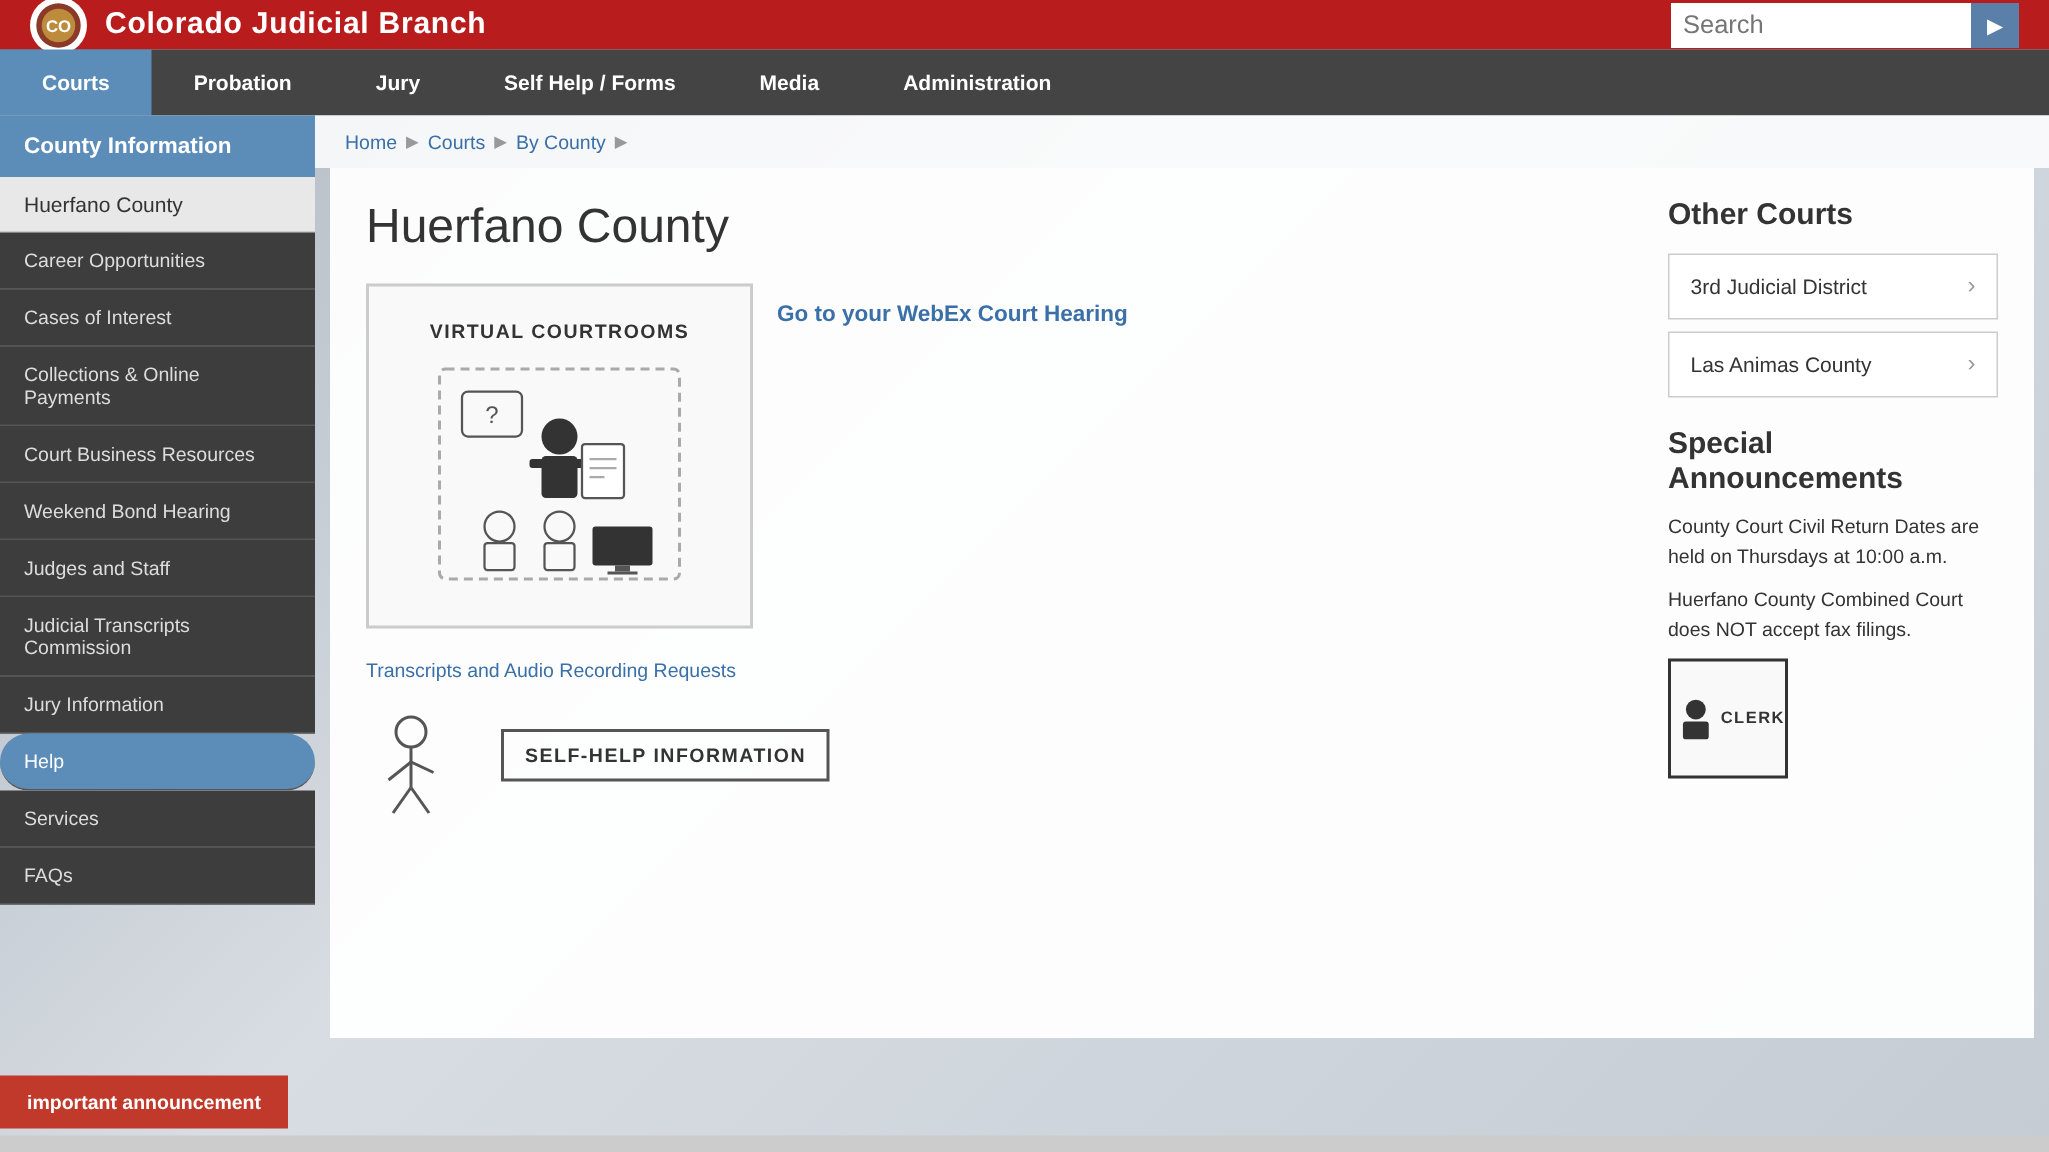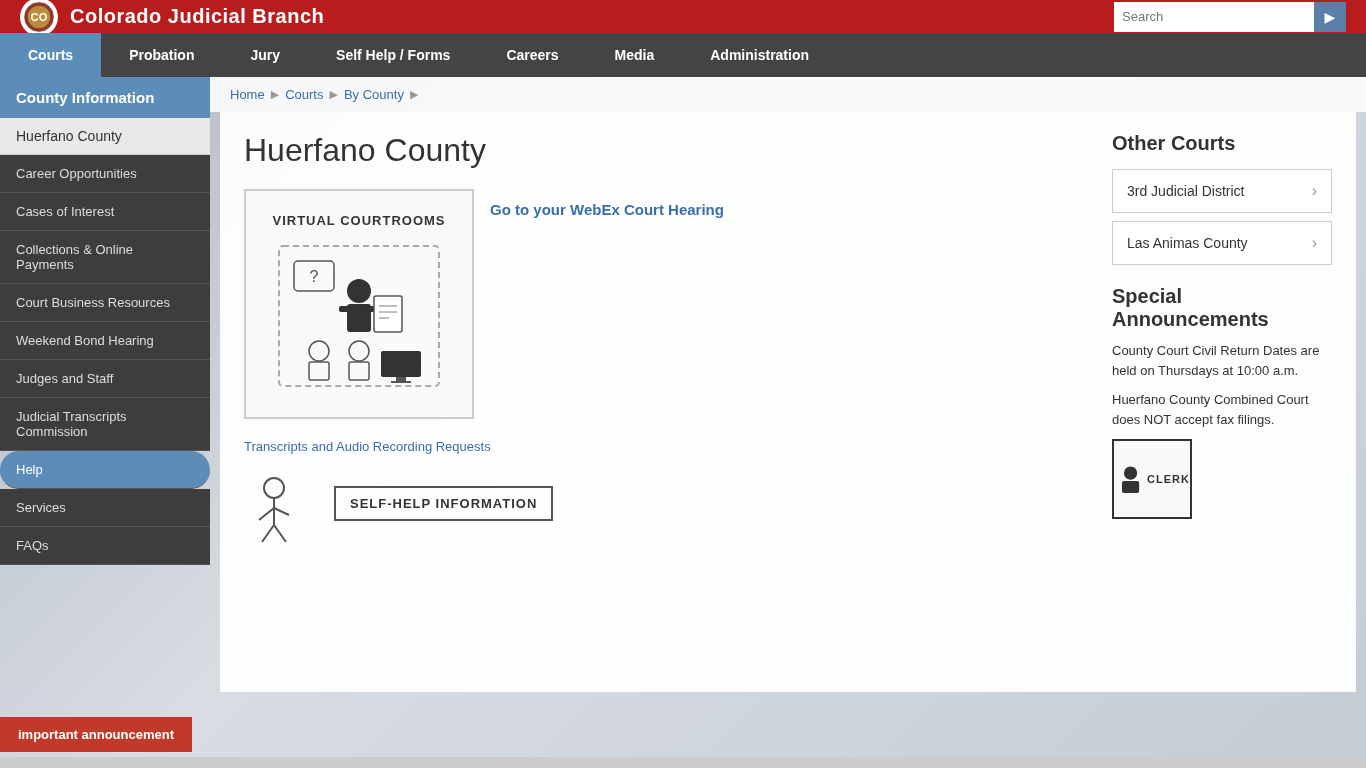--- a/index.html
+++ b/index.html
@@ -35,21 +35,21 @@
     }
     .search-area {
       display: flex;
       align-items: center;
     }
     .search-input {
       height: 30px;
       width: 200px;
       padding: 0 8px;
       border: none;
-      font-size: 13px;
+      font-size: 17px;
       color: #888;
       outline: none;
     }
     .search-btn {
       background: #5a7fa8;
       border: none;
       height: 30px;
       width: 32px;
       cursor: pointer;
       display: flex; align-items: center; justify-content: center;
@@ -169,21 +169,21 @@
       color: #333;
       margin-bottom: 20px;
     }
     .virtual-courtrooms-box {
       display: flex;
       align-items: flex-start;
       gap: 16px;
       margin-bottom: 20px;
     }
     .virtual-img {
-      width: 230px;
+      width: 258px;
       height: 230px;
       border: 2px solid #ccc;
       background: #f9f9f9;
       display: flex;
       flex-direction: column;
       align-items: center;
       justify-content: center;
       flex-shrink: 0;
       padding: 10px;
     }
@@ -311,38 +311,38 @@
     <input class="search-input" type="text" placeholder="Search" style="">
     <button class="search-btn">▶</button>
   </div>
 </div>
 
 <nav class="main-nav">
   <a class="nav-item active">Courts</a>
   <a class="nav-item">Probation</a>
   <a class="nav-item">Jury</a>
   <a class="nav-item">Self Help / Forms</a>
-  <a class="nav-item">Careers</a>
   <a class="nav-item">Media</a>
   <a class="nav-item">Administration</a>
 </nav>
 
 <div class="body-wrapper">
   <div class="bg-image"></div>
 
   <aside class="sidebar">
     <div class="sidebar-heading">County Information</div>
     <div class="sidebar-subheading">Huerfano County</div>
     <div class="sidebar-item">Career Opportunities</div>
     <div class="sidebar-item">Cases of Interest</div>
     <div class="sidebar-item">Collections &amp; Online Payments</div>
     <div class="sidebar-item">Court Business Resources</div>
     <div class="sidebar-item">Weekend Bond Hearing</div>
     <div class="sidebar-item">Judges and Staff</div>
     <div class="sidebar-item">Judicial Transcripts Commission</div>
+    <div class="sidebar-item">Jury Information</div>
     <div class="sidebar-item active">Help</div>
     <div class="sidebar-item">Services</div>
     <div class="sidebar-item">FAQs</div>
   </aside>
 
   <main class="main-content">
 
     <div class="breadcrumb">
       <a>Home</a>
       <span class="breadcrumb-sep">▶</span>

